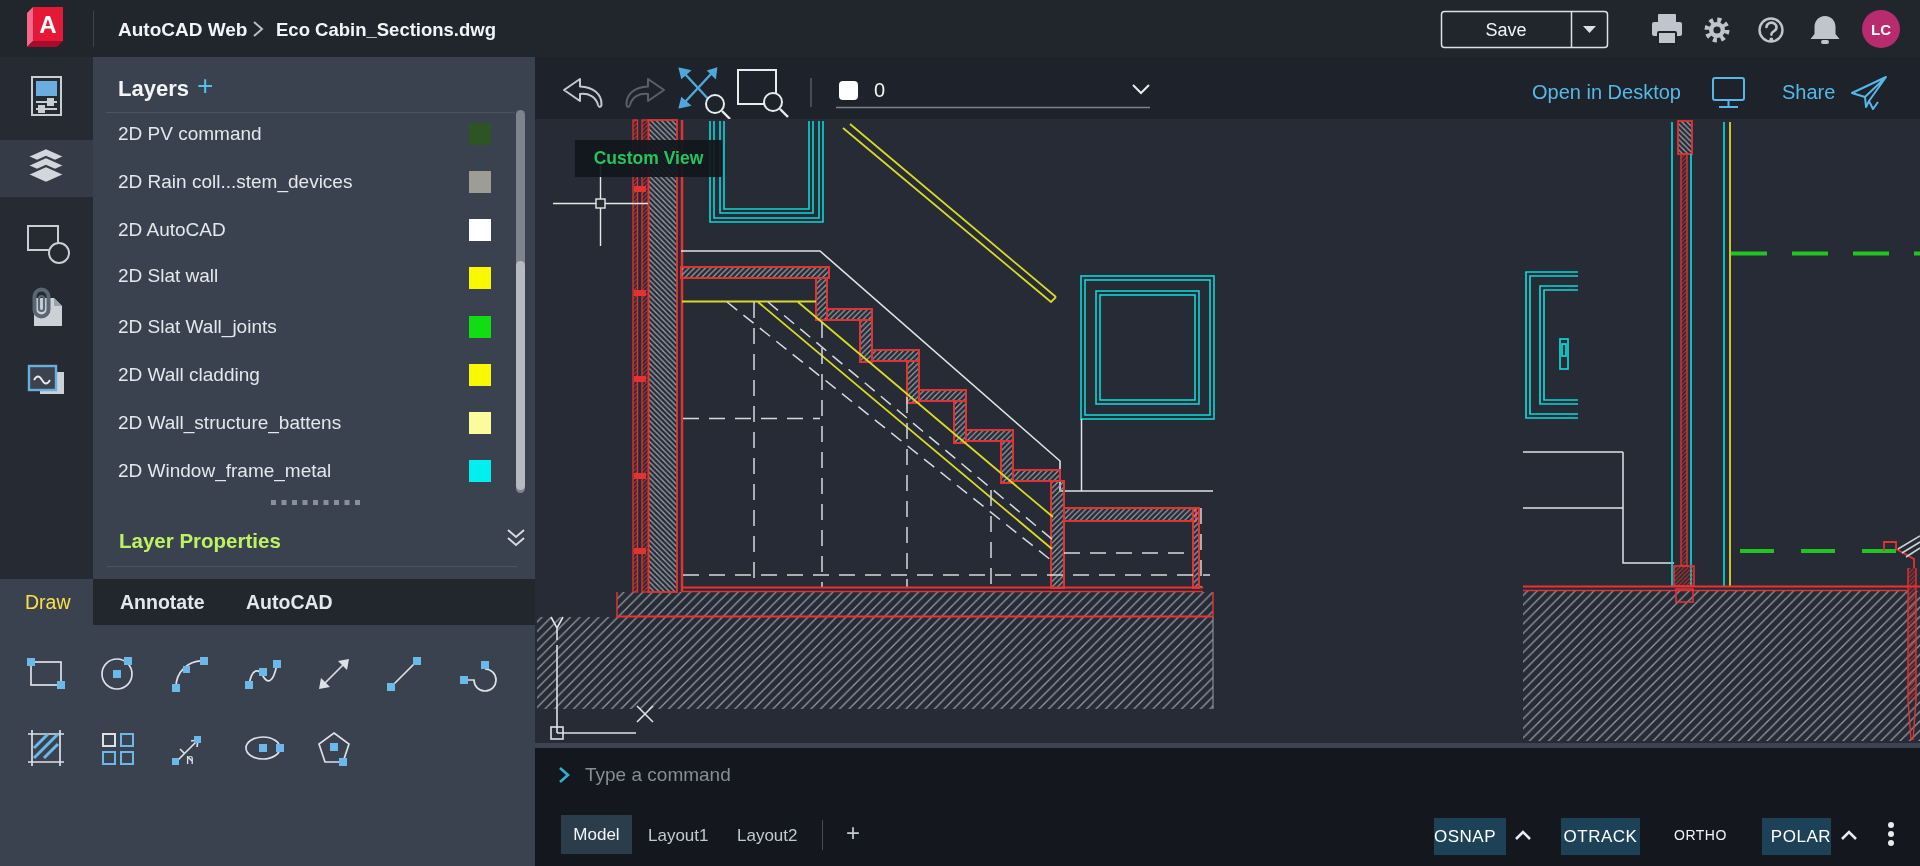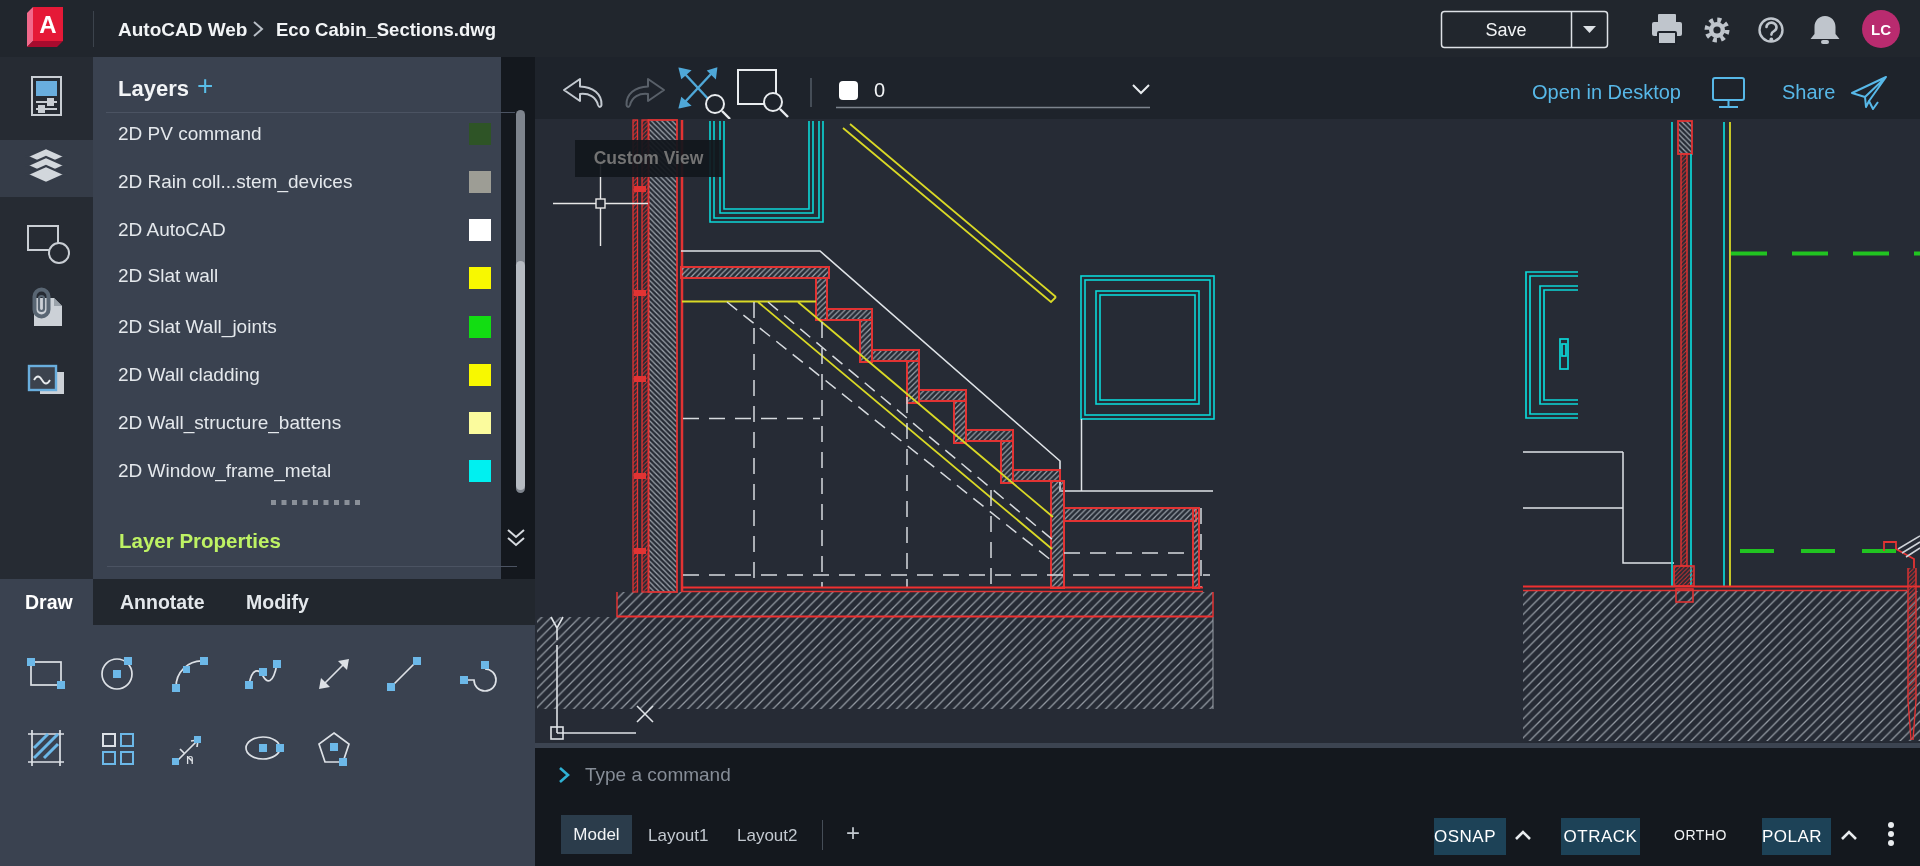--- a/index.html
+++ b/index.html
@@ -3,21 +3,21 @@
 <meta charset="utf-8">
 <style>
 * { margin:0; padding:0; box-sizing:border-box; }
 html,body { width:1920px; height:866px; overflow:hidden; background:#14181e; font-family:"Liberation Sans",sans-serif; }
 text { font-family:"Liberation Sans",sans-serif; }
 #page { position:relative; width:1920px; height:866px; }
 .abs { position:absolute; }
 #topbar { left:0; top:0; width:1920px; height:57px; background:#21262d; }
 #toolbar { left:535px; top:57px; width:1385px; height:62px; background:#1e232b; }
 #ribbon { left:0; top:57px; width:93px; height:522px; background:#262b33; }
-#panel { left:93px; top:57px; width:408px; height:522px; background:#3a4250; }
+#panel { left:93px; top:57px; width:442px; height:522px; background:#3a4250; }
 #tabstrip { left:0; top:579px; width:535px; height:46px; background:#22272e; }
 #tools { left:0; top:625px; width:535px; height:241px; background:#3a4250; }
 #canvas { left:535px; top:119px; width:1385px; height:626px; background:#262b35; }
 #hstrip { left:535px; top:743px; width:1385px; height:5px; background:#3c4451; }
 #botzone { left:535px; top:751px; width:1385px; height:115px; background:#14181e; }
 </style>
 </head>
 <body>
 <div id="page">
   <div class="abs" id="topbar">
@@ -140,23 +140,23 @@
       </g>
     </svg>
     <div class="abs" style="left:26px;top:472px;font-size:20.5px;font-weight:bold;color:#bef264">Layer Properties</div>
     <svg class="abs" style="left:412px;top:470px" width="22" height="22">
       <path d="M3,3 l8,7 8,-7 M3,11 l8,7 8,-7" stroke="#d7dbe0" stroke-width="2" fill="none"></path>
     </svg>
     <div class="abs" style="left:14px;top:509px;width:410px;height:1px;background:#4b5362"></div>
   </div>
   <div class="abs" id="tabstrip">
     <div class="abs" style="left:0;top:0;width:93px;height:46px;background:#3a4250"></div>
-    <div class="abs" style="left:25px;top:12px;font-size:19.5px;font-weight:bold;color:#ffffff">Draw</div>
+    <div class="abs" style="left:25px;top:12px;font-size:19.5px;font-weight:normal;color:#fde047">Draw</div>
     <div class="abs" style="left:120px;top:12px;font-size:19.5px;font-weight:bold;color:#e4e8ec">Annotate</div>
-    <div class="abs" style="left:246px;top:12px;font-size:19.5px;font-weight:bold;color:#e4e8ec">Modify</div>
+    <div class="abs" style="left:246px;top:12px;font-size:19.5px;font-weight:bold;color:#e4e8ec">AutoCAD</div>
   </div>
   <div class="abs" id="tools">
     <svg class="abs" style="left:0;top:0" width="535" height="241">
       <g stroke="#dde1e6" stroke-width="1.7" fill="none">
 
         <rect x="31" y="37" width="30" height="23"></rect>
         <circle cx="117" cy="49" r="15"></circle>
         <path d="M176,63 A26,26 0 0 1 204,36"></path>
         <path d="M249,60 C252,42 259,44 263,51 C267,58 273,60 277,39"></path>
         <path d="M324,59 L344,39"></path>
@@ -404,40 +404,40 @@
       </g>
 
       <g stroke="#dfe3e7" stroke-width="1.6" fill="none">
         <rect x="551" y="727" width="12" height="12"></rect>
         <line x1="557" y1="733" x2="636" y2="733"></line>
         <line x1="557" y1="733" x2="557" y2="645"></line>
         <path d="M551,617 l6,11 6,-11 M557,628 v12"></path>
         <path d="M637,706 l16,16 M653,706 l-16,16"></path>
       </g>
     </svg>
-    <div class="abs" style="left:40px;top:21px;width:147px;height:37px;background:rgba(18,23,29,0.93);color:#737373;font-size:17.5px;font-weight:bold;text-align:center;line-height:37px">Custom View</div>
+    <div class="abs" style="left:40px;top:21px;width:147px;height:37px;background:rgba(18,23,29,0.93);color:#22c55e;font-size:17.5px;font-weight:bold;text-align:center;line-height:37px">Custom View</div>
   </div>
   <div class="abs" id="hstrip"></div>
   <div class="abs" id="botzone">
     <svg class="abs" style="left:21px;top:15px" width="18" height="18">
       <path d="M4,2 l8,7 -8,7" stroke="#2fb1d4" stroke-width="2.6" fill="none"></path>
     </svg>
     <div class="abs" style="left:50px;top:13px;font-size:19px;color:#868d97">Type a command</div>
     <div class="abs" style="left:26px;top:64px;width:71px;height:39px;background:#2b3c4b;color:#f2f4f6;font-size:17px;text-align:center;line-height:39px">Model</div>
     <div class="abs" style="left:113px;top:75px;font-size:17px;color:#c3c9d0">Layout1</div>
     <div class="abs" style="left:202px;top:75px;font-size:17px;color:#c3c9d0">Layout2</div>
     <div class="abs" style="left:287px;top:69px;width:1px;height:30px;background:#454d57"></div>
     <div class="abs" style="left:311px;top:68px;font-size:24px;color:#c3c9d0">+</div>
     <div class="abs" style="left:899px;top:67px;width:72px;height:37px;background:#1d4257;color:#fff;font-size:17px;text-align:left;line-height:37px;letter-spacing:0.5px">OSNAP</div>
     <svg class="abs" style="left:978px;top:76px" width="20" height="16">
         <path d="M3,12 l7,-7 7,7" stroke="#e9ecef" stroke-width="2.6" fill="none"></path>
       </svg>
     <div class="abs" style="left:1026px;top:67px;width:79px;height:37px;background:#1d4257;color:#fff;font-size:17px;text-align:center;line-height:37px;letter-spacing:0.5px">OTRACK</div>
     <div class="abs" style="left:1139px;top:76px;font-size:14px;color:#f2f4f6;letter-spacing:0.5px">ORTHO</div>
-    <div class="abs" style="left:1227px;top:67px;width:69px;height:37px;background:#1d4257;color:#fff;font-size:17px;text-align:left;line-height:37px;letter-spacing:0.5px">POLAR</div>
+    <div class="abs" style="left:1227px;top:67px;width:69px;height:37px;background:#1d4257;color:#fff;font-size:17px;text-align:right;line-height:37px;letter-spacing:0.5px">POLAR</div>
     <svg class="abs" style="left:1304px;top:76px" width="20" height="16">
         <path d="M3,12 l7,-7 7,7" stroke="#e9ecef" stroke-width="2.6" fill="none"></path>
       </svg>
     <svg class="abs" style="left:1350px;top:68px" width="12" height="36">
       <g fill="#e9ecef">
           <circle cx="6" cy="6" r="3"></circle>
           <circle cx="6" cy="15" r="3"></circle>
           <circle cx="6" cy="24" r="3"></circle>
         </g>
     </svg>

